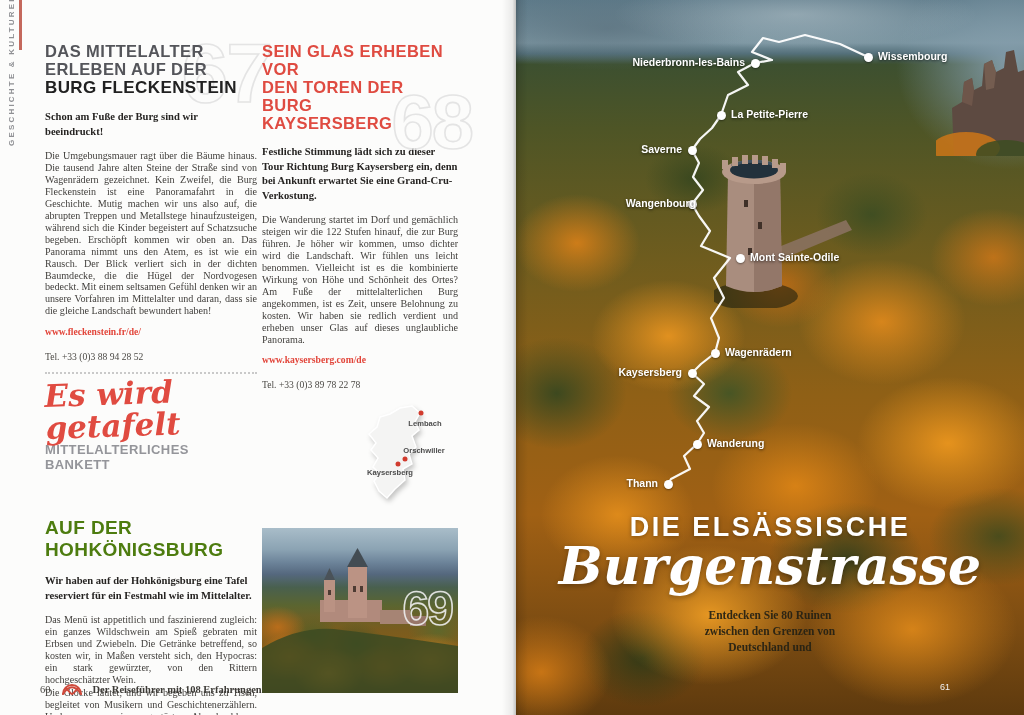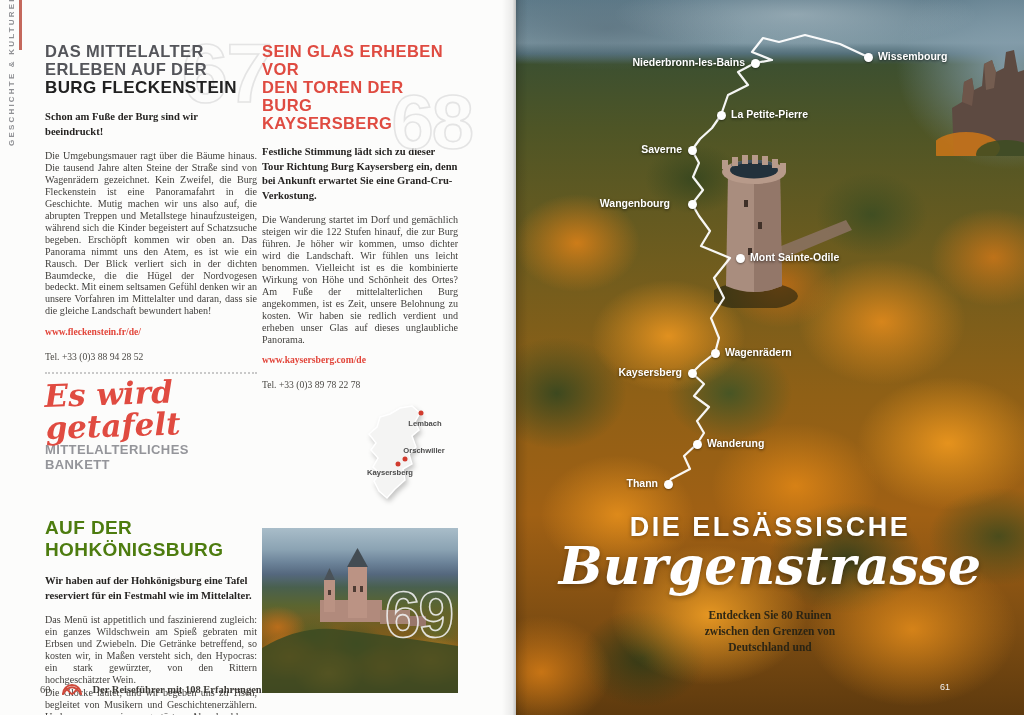--- a/index.html
+++ b/index.html
@@ -19,21 +19,21 @@
 
   .headline { position:relative; z-index:1; font-family:"Liberation Sans", sans-serif; font-weight:bold;
     font-size:16.5px; line-height:18px; letter-spacing:.4px; color:#54555a; }
   .headline .hl-strong { color:#212121; font-size:17px; }
   .headline-red { color:#df4b41; }
 
   .big-num { position:absolute; z-index:0; font-family:"Liberation Sans", sans-serif; font-weight:bold;
     color:transparent; -webkit-text-stroke:1.6px #e4e4e4; line-height:.8; letter-spacing:-2px; }
   .num67 { font-size:84px; right:-14px; top:40px; }
   .num68 { font-size:76px; right:-14px; top:92px; }
-  .num69 { font-size:64px; right:6px; top:590px; -webkit-text-stroke:1.6px rgba(238,238,238,.9); z-index:3; }
+  .num69 { font-size:48px; right:6px; top:590px; -webkit-text-stroke:1.6px rgba(238,238,238,.9); z-index:3; }
 
   .lead { font-weight:bold; font-size:10.6px; line-height:14.5px; color:#262422; margin-top:13px; }
   .body-txt { font-size:10.1px; line-height:11.95px; color:#403e3b; text-align:justify; margin-top:11px; }
   .body-txt p + p { margin-top:1px; }
   .weblink { display:block; margin-top:9px; font-weight:bold; font-size:9.6px; color:#e2453a; text-decoration:none; }
   .tel { font-size:9.6px; color:#4a4844; margin-top:14px; }
   .dotted-div { border-top:2px dotted #c9c9c9; margin-top:10px; }
 
   .script-title { font-family:"DejaVu Serif", serif; font-style:italic; font-weight:bold;
     color:#e04b41; font-size:31px; line-height:32px; margin-top:6px; transform:rotate(-2deg); transform-origin:0 50%; }
@@ -248,21 +248,21 @@
     <div id="route-stops">
         <div class="stop-dot" style="left: 347.5px; top: 52.5px;"></div>
         <div class="stop-label" style="top: 50px; left: 362px;">Wissembourg</div>
         <div class="stop-dot" style="left: 234.5px; top: 58.5px;"></div>
         <div class="stop-label" style="top: 56px; right: 279px;">Niederbronn-les-Bains</div>
         <div class="stop-dot" style="left: 200.5px; top: 110.5px;"></div>
         <div class="stop-label" style="top: 108px; left: 215px;">La Petite-Pierre</div>
         <div class="stop-dot" style="left: 171.5px; top: 145.5px;"></div>
         <div class="stop-label" style="top: 143px; right: 342px;">Saverne</div>
         <div class="stop-dot" style="left: 171.5px; top: 199.5px;"></div>
-        <div class="stop-label" style="top: 197px; right: 354px; margin-left: 22px;">Wangenbourg</div>
+        <div class="stop-label" style="top: 197px; right: 328px; margin-left: 22px;">Wangenbourg</div>
         <div class="stop-dot" style="left: 219.5px; top: 253.5px;"></div>
         <div class="stop-label" style="top: 251px; left: 234px;">Mont Sainte-Odile</div>
         <div class="stop-dot" style="left: 194.5px; top: 348.5px;"></div>
         <div class="stop-label" style="top: 346px; left: 209px;">Wagenrädern</div>
         <div class="stop-dot" style="left: 171.5px; top: 368.5px;"></div>
         <div class="stop-label" style="top: 366px; right: 342px;">Kaysersberg</div>
         <div class="stop-dot" style="left: 176.5px; top: 439.5px;"></div>
         <div class="stop-label" style="top: 437px; left: 191px;">Wanderung</div>
         <div class="stop-dot" style="left: 147.5px; top: 479.5px;"></div>
         <div class="stop-label" style="top: 477px; right: 366px;">Thann</div>

